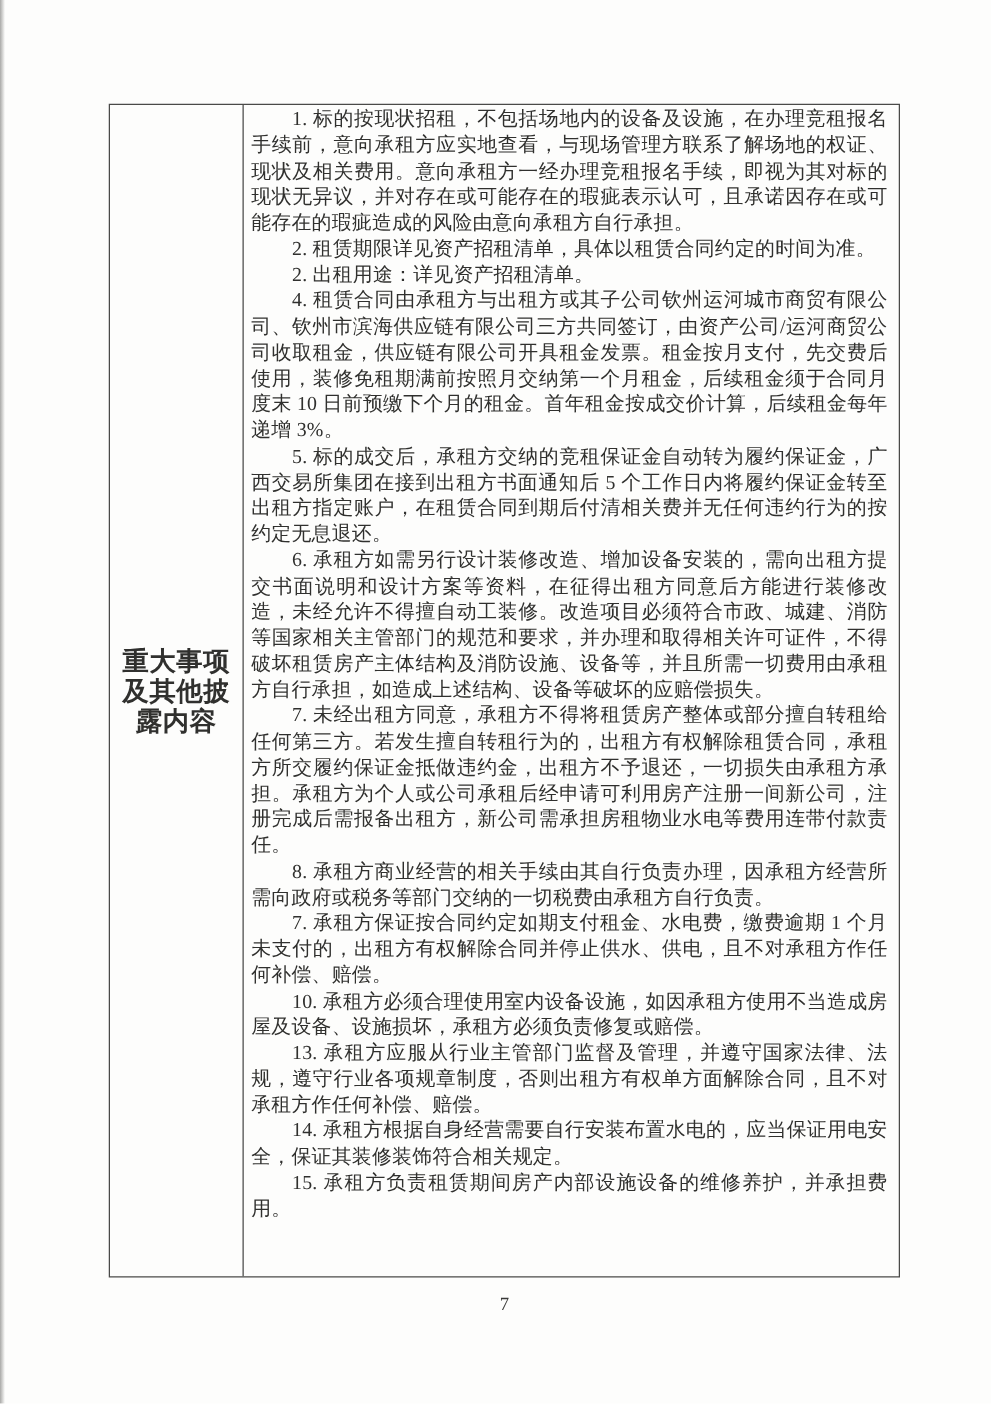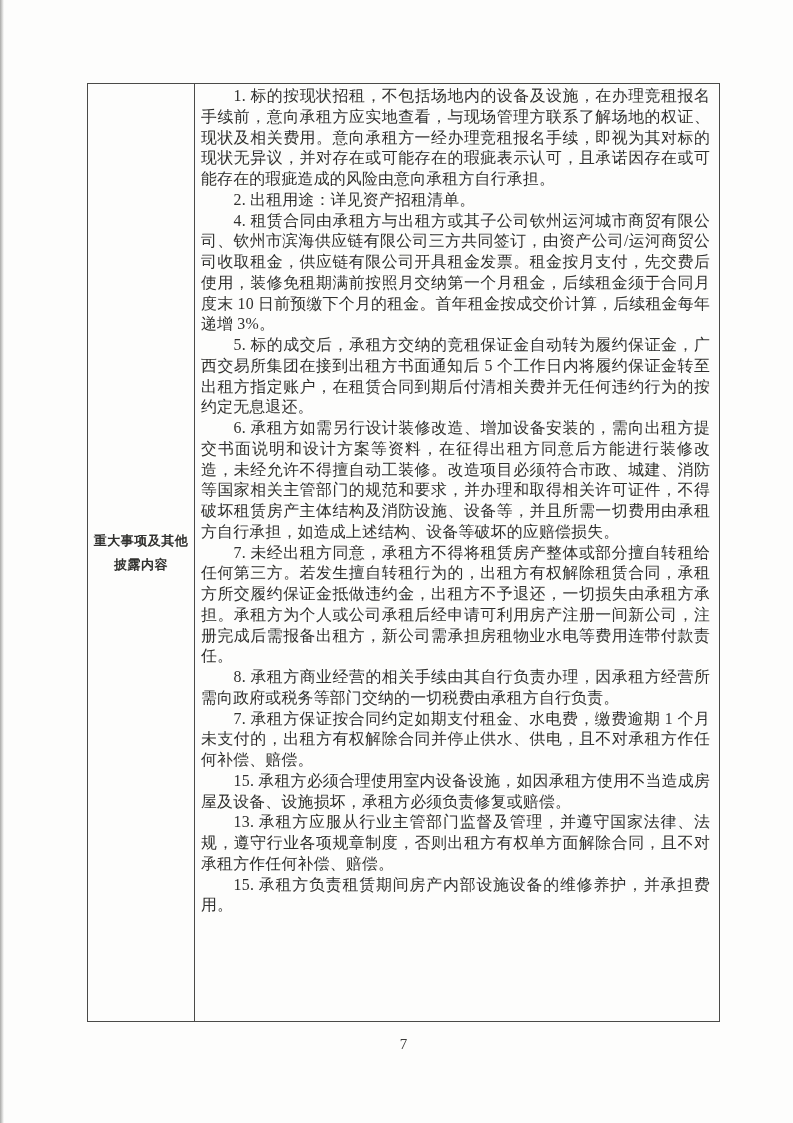--- a/index.html
+++ b/index.html
@@ -38,21 +38,21 @@
     box-sizing: border-box;
     border-right: 1px solid #4a4a48;
     display: flex;
     align-items: center;
     justify-content: center;
     text-align: center;
     padding: 0 3px;
   }
   .cell-head span {
     font-weight: 700;
-    font-size: 13px;
+    font-size: 21px;
     line-height: 24px;
     letter-spacing: 0.5px;
   }
   .cell-body {
     flex: 1;
     box-sizing: border-box;
     padding: 2px 9px 0 6px;
     overflow: hidden;
   }
   .cell-body p {
@@ -78,27 +78,29 @@
 
 <div class="sheet">
   <div class="edge-left"></div>
 
   <div class="doc-table">
     <div class="cell-head">
       <span>重大事项及其他披露内容</span>
     </div>
     <div class="cell-body">
       <p>1. 标的按现状招租，不包括场地内的设备及设施，在办理竞租报名手续前，意向承租方应实地查看，与现场管理方联系了解场地的权证、现状及相关费用。意向承租方一经办理竞租报名手续，即视为其对标的现状无异议，并对存在或可能存在的瑕疵表示认可，且承诺因存在或可能存在的瑕疵造成的风险由意向承租方自行承担。</p>
+      <p>2. 租赁期限详见资产招租清单，具体以租赁合同约定的时间为准。</p>
       <p>2. 出租用途：详见资产招租清单。</p>
       <p>4. 租赁合同由承租方与出租方或其子公司钦州运河城市商贸有限公司、钦州市滨海供应链有限公司三方共同签订，由资产公司/运河商贸公司收取租金，供应链有限公司开具租金发票。租金按月支付，先交费后使用，装修免租期满前按照月交纳第一个月租金，后续租金须于合同月度末 10 日前预缴下个月的租金。首年租金按成交价计算，后续租金每年递增 3%。</p>
       <p>5. 标的成交后，承租方交纳的竞租保证金自动转为履约保证金，广西交易所集团在接到出租方书面通知后 5 个工作日内将履约保证金转至出租方指定账户，在租赁合同到期后付清相关费并无任何违约行为的按约定无息退还。</p>
       <p>6. 承租方如需另行设计装修改造、增加设备安装的，需向出租方提交书面说明和设计方案等资料，在征得出租方同意后方能进行装修改造，未经允许不得擅自动工装修。改造项目必须符合市政、城建、消防等国家相关主管部门的规范和要求，并办理和取得相关许可证件，不得破坏租赁房产主体结构及消防设施、设备等，并且所需一切费用由承租方自行承担，如造成上述结构、设备等破坏的应赔偿损失。</p>
       <p>7. 未经出租方同意，承租方不得将租赁房产整体或部分擅自转租给任何第三方。若发生擅自转租行为的，出租方有权解除租赁合同，承租方所交履约保证金抵做违约金，出租方不予退还，一切损失由承租方承担。承租方为个人或公司承租后经申请可利用房产注册一间新公司，注册完成后需报备出租方，新公司需承担房租物业水电等费用连带付款责任。</p>
       <p>8. 承租方商业经营的相关手续由其自行负责办理，因承租方经营所需向政府或税务等部门交纳的一切税费由承租方自行负责。</p>
       <p>7. 承租方保证按合同约定如期支付租金、水电费，缴费逾期 1 个月未支付的，出租方有权解除合同并停止供水、供电，且不对承租方作任何补偿、赔偿。</p>
-      <p>15. 承租方必须合理使用室内设备设施，如因承租方使用不当造成房屋及设备、设施损坏，承租方必须负责修复或赔偿。</p>
+      <p>10. 承租方必须合理使用室内设备设施，如因承租方使用不当造成房屋及设备、设施损坏，承租方必须负责修复或赔偿。</p>
       <p>13. 承租方应服从行业主管部门监督及管理，并遵守国家法律、法规，遵守行业各项规章制度，否则出租方有权单方面解除合同，且不对承租方作任何补偿、赔偿。</p>
+      <p>14. 承租方根据自身经营需要自行安装布置水电的，应当保证用电安全，保证其装修装饰符合相关规定。</p>
       <p>15. 承租方负责租赁期间房产内部设施设备的维修养护，并承担费用。</p>
     </div>
   </div>
 
   <div class="pagenum">7</div>
 </div>
 
 </body></html>

